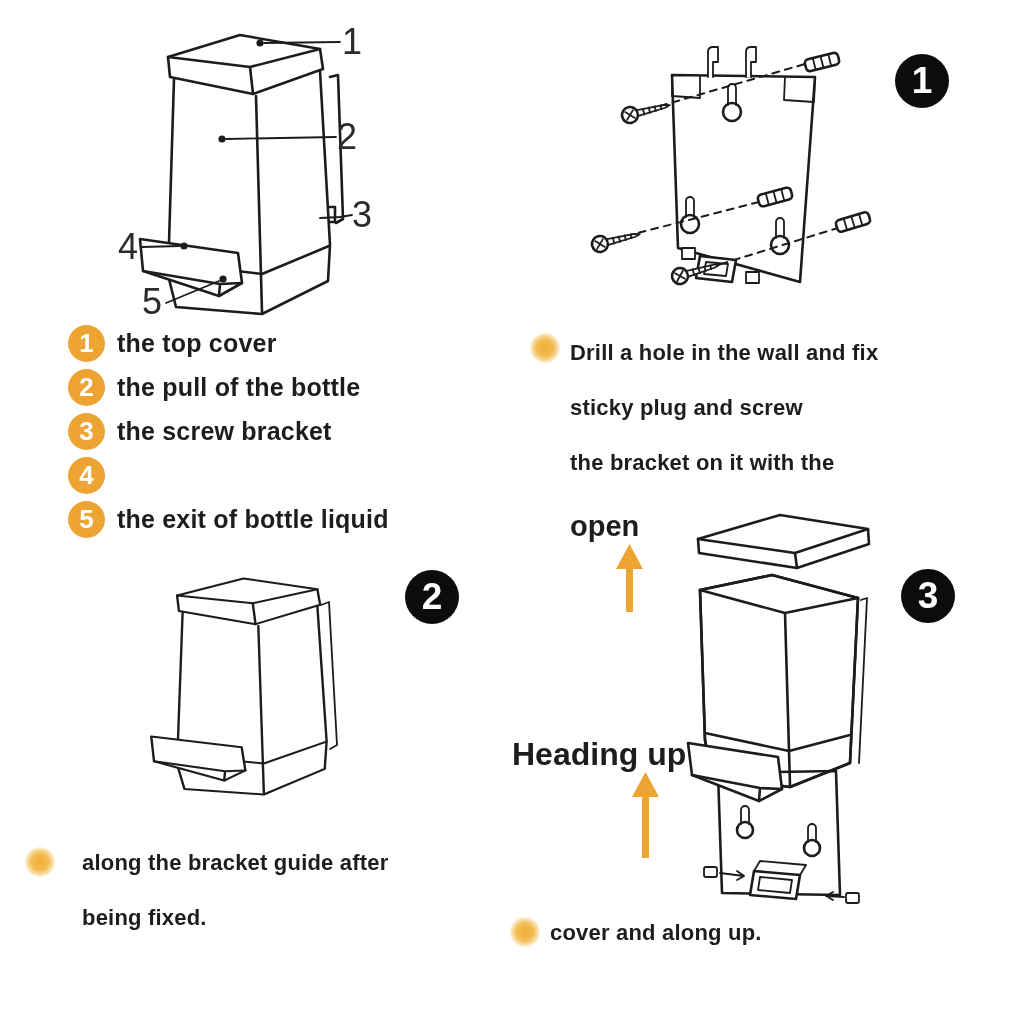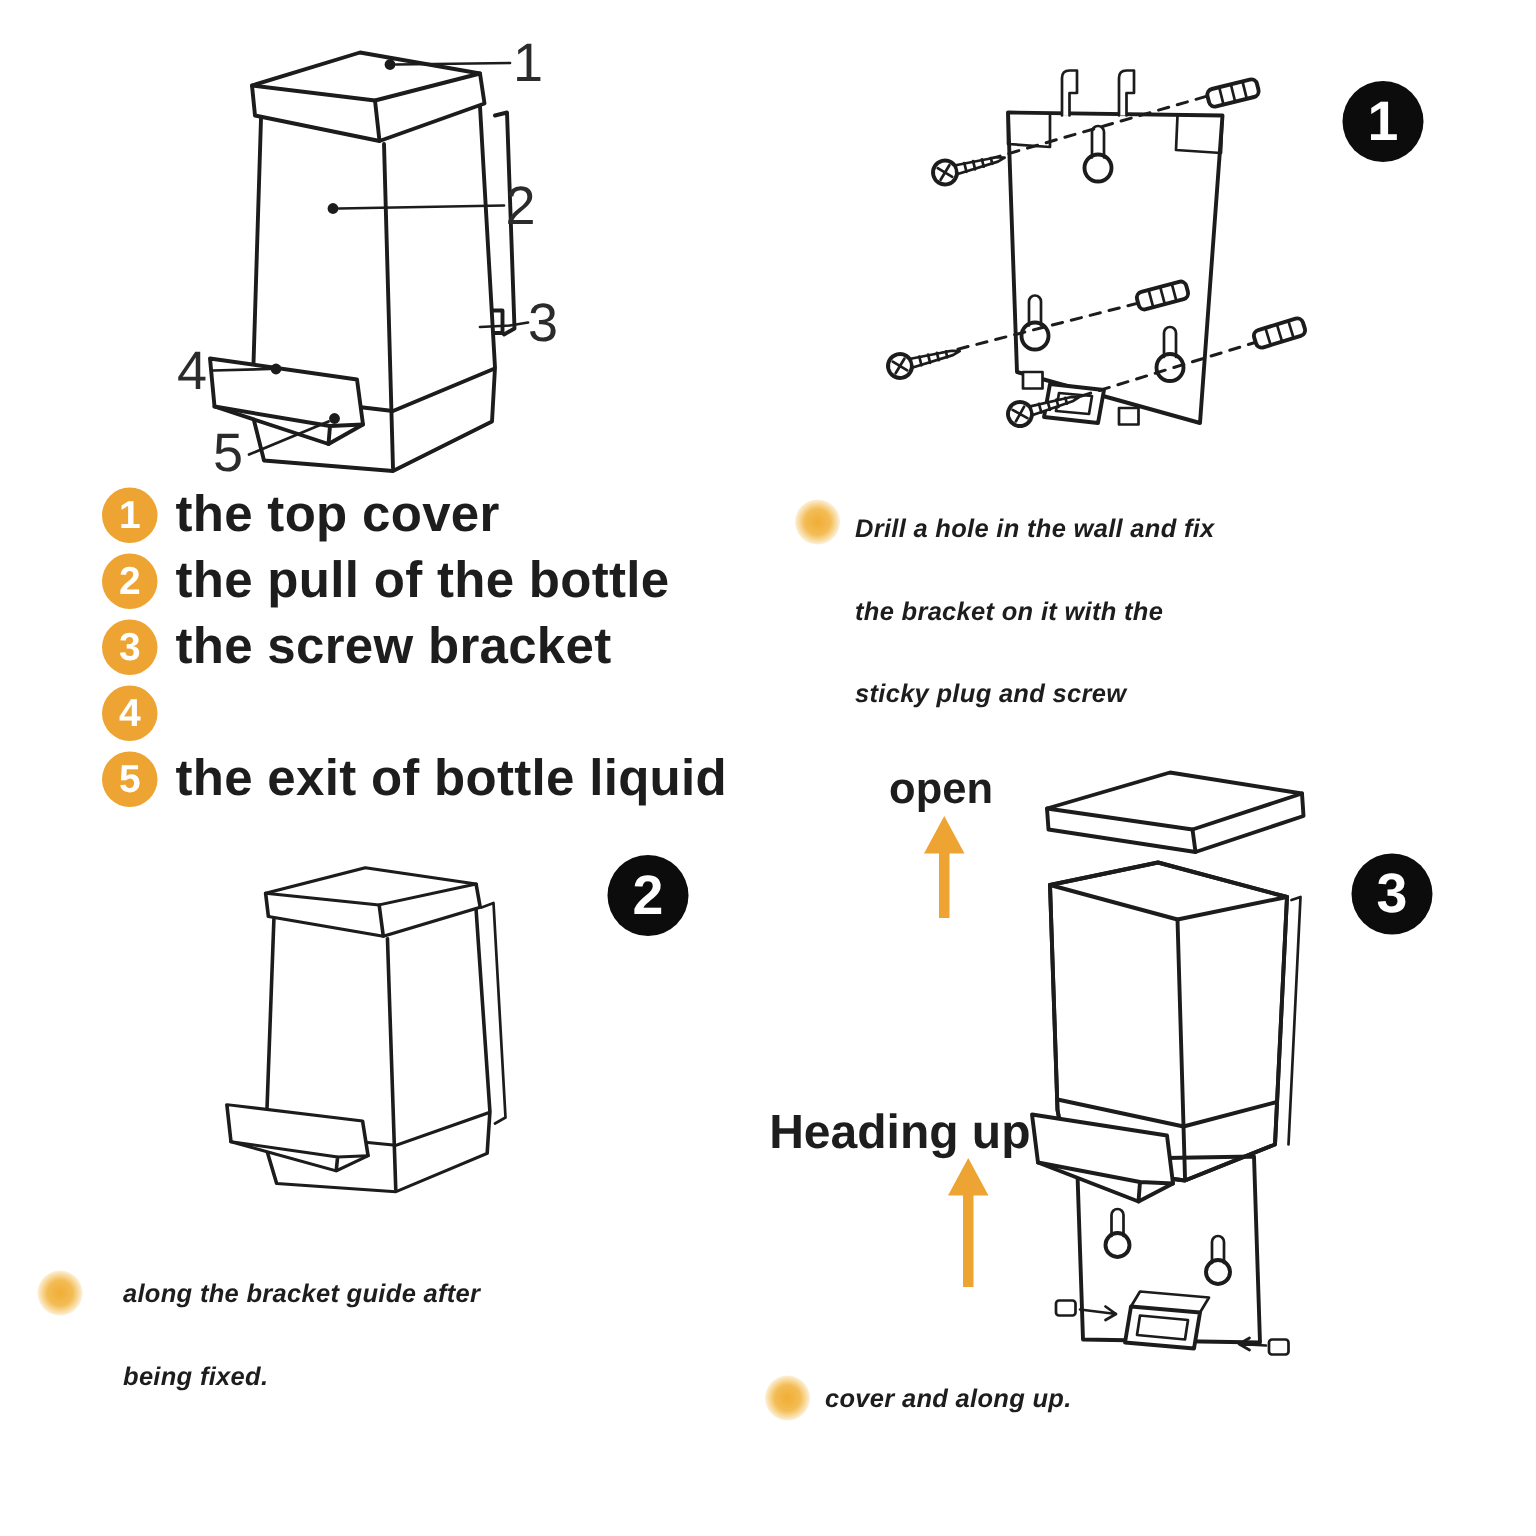--- a/index.html
+++ b/index.html
@@ -11,27 +11,27 @@
   svg{display:block;overflow:visible;}
   .line-art path,.line-art circle,.line-art rect{stroke:#1c1c1c;stroke-width:2.6;fill:none;stroke-linejoin:round;stroke-linecap:round;}
   .line-art .fillw{fill:#ffffff;}
   .line-art .thin{stroke-width:1.8;}
   .line-art .dot{fill:#1c1c1c;stroke:none;}
   .line-art .dash{stroke-dasharray:7 6;stroke-width:2;}
   .callout-num{position:absolute;transform:translate(-50%,-50%);font-size:36px;font-weight:400;color:#2b2b2b;}
   .legend-row{position:absolute;left:68px;height:38px;display:flex;align-items:center;gap:12px;}
   .legend-circle{width:37px;height:37px;border-radius:50%;background:#eda432;color:#ffffff;
     font-weight:bold;font-size:26px;display:flex;align-items:center;justify-content:center;flex:0 0 37px;}
-  .legend-label{font-size:34px;font-weight:bold;white-space:nowrap;letter-spacing:.2px;}
+  .legend-label{font-size:25px;font-weight:bold;white-space:nowrap;letter-spacing:.2px;}
   .step-badge{position:absolute;width:54px;height:54px;border-radius:50%;background:#0c0c0c;color:#ffffff;
     font-weight:bold;font-size:37px;display:flex;align-items:center;justify-content:center;}
-  .step-text{position:absolute;font-size:17px;font-weight:bold;line-height:55px;white-space:nowrap;letter-spacing:.2px;font-style:italic;}
+  .step-text{position:absolute;font-size:22px;font-weight:bold;line-height:55px;white-space:nowrap;letter-spacing:.2px;}
   .bullet{position:absolute;width:30px;height:30px;border-radius:50%;
     background:radial-gradient(circle,#f0ae34 0%,#f3bc55 40%,rgba(246,201,113,0.55) 62%,rgba(246,201,113,0) 78%);}
-  .annot{position:absolute;font-weight:bold;font-size:29px;text-align:right;white-space:nowrap;}
+  .annot{position:absolute;font-weight:bold;font-size:29px;text-align:left;white-space:nowrap;}
 </style>
 </head>
 <body>
 
 <div id="canvas">
 
   <svg width="0" height="0" style="position:absolute" aria-hidden="true">
     <symbol id="dispenser-sym" viewBox="0 0 260 310" preserveAspectRatio="none">
       <g style="stroke:#1c1c1c;stroke-width:2.6;fill:none;stroke-linejoin:round;stroke-linecap:round">
 
@@ -151,22 +151,22 @@
     <g transform="translate(293,202) rotate(-17)">
       <rect x="-17" y="-6" width="34" height="12" rx="4" class="fillw"></rect>
       <path d="M-8,-6 L-8,6 M0,-6 L0,6 M8,-5 L8,5" class="thin"></path>
     </g>
   </svg>
   <div class="step-badge" style="left:895px;top:54px">1</div>
 
   <div class="bullet" style="left:530px;top:333px"></div>
   <div class="step-text" style="left:570px;top:325px">
     <div>Drill a hole in the wall and fix</div>
+    <div>sticky plug and screw</div>
     <div>the bracket on it with the</div>
-    <div>sticky plug and screw</div>
   </div>
 
   <svg class="abs line-art" style="left:140px;top:560px" width="245" height="250" viewBox="0 0 245 250">
     <use href="#dispenser-sym" x="2" y="3" width="240" height="240"></use>
     <g>
       <path d="M181,45 L189,42 L197,185 L190,189" class="thin"></path>
     </g>
   </svg>
   <div class="step-badge" style="left:405px;top:570px">2</div>
 

